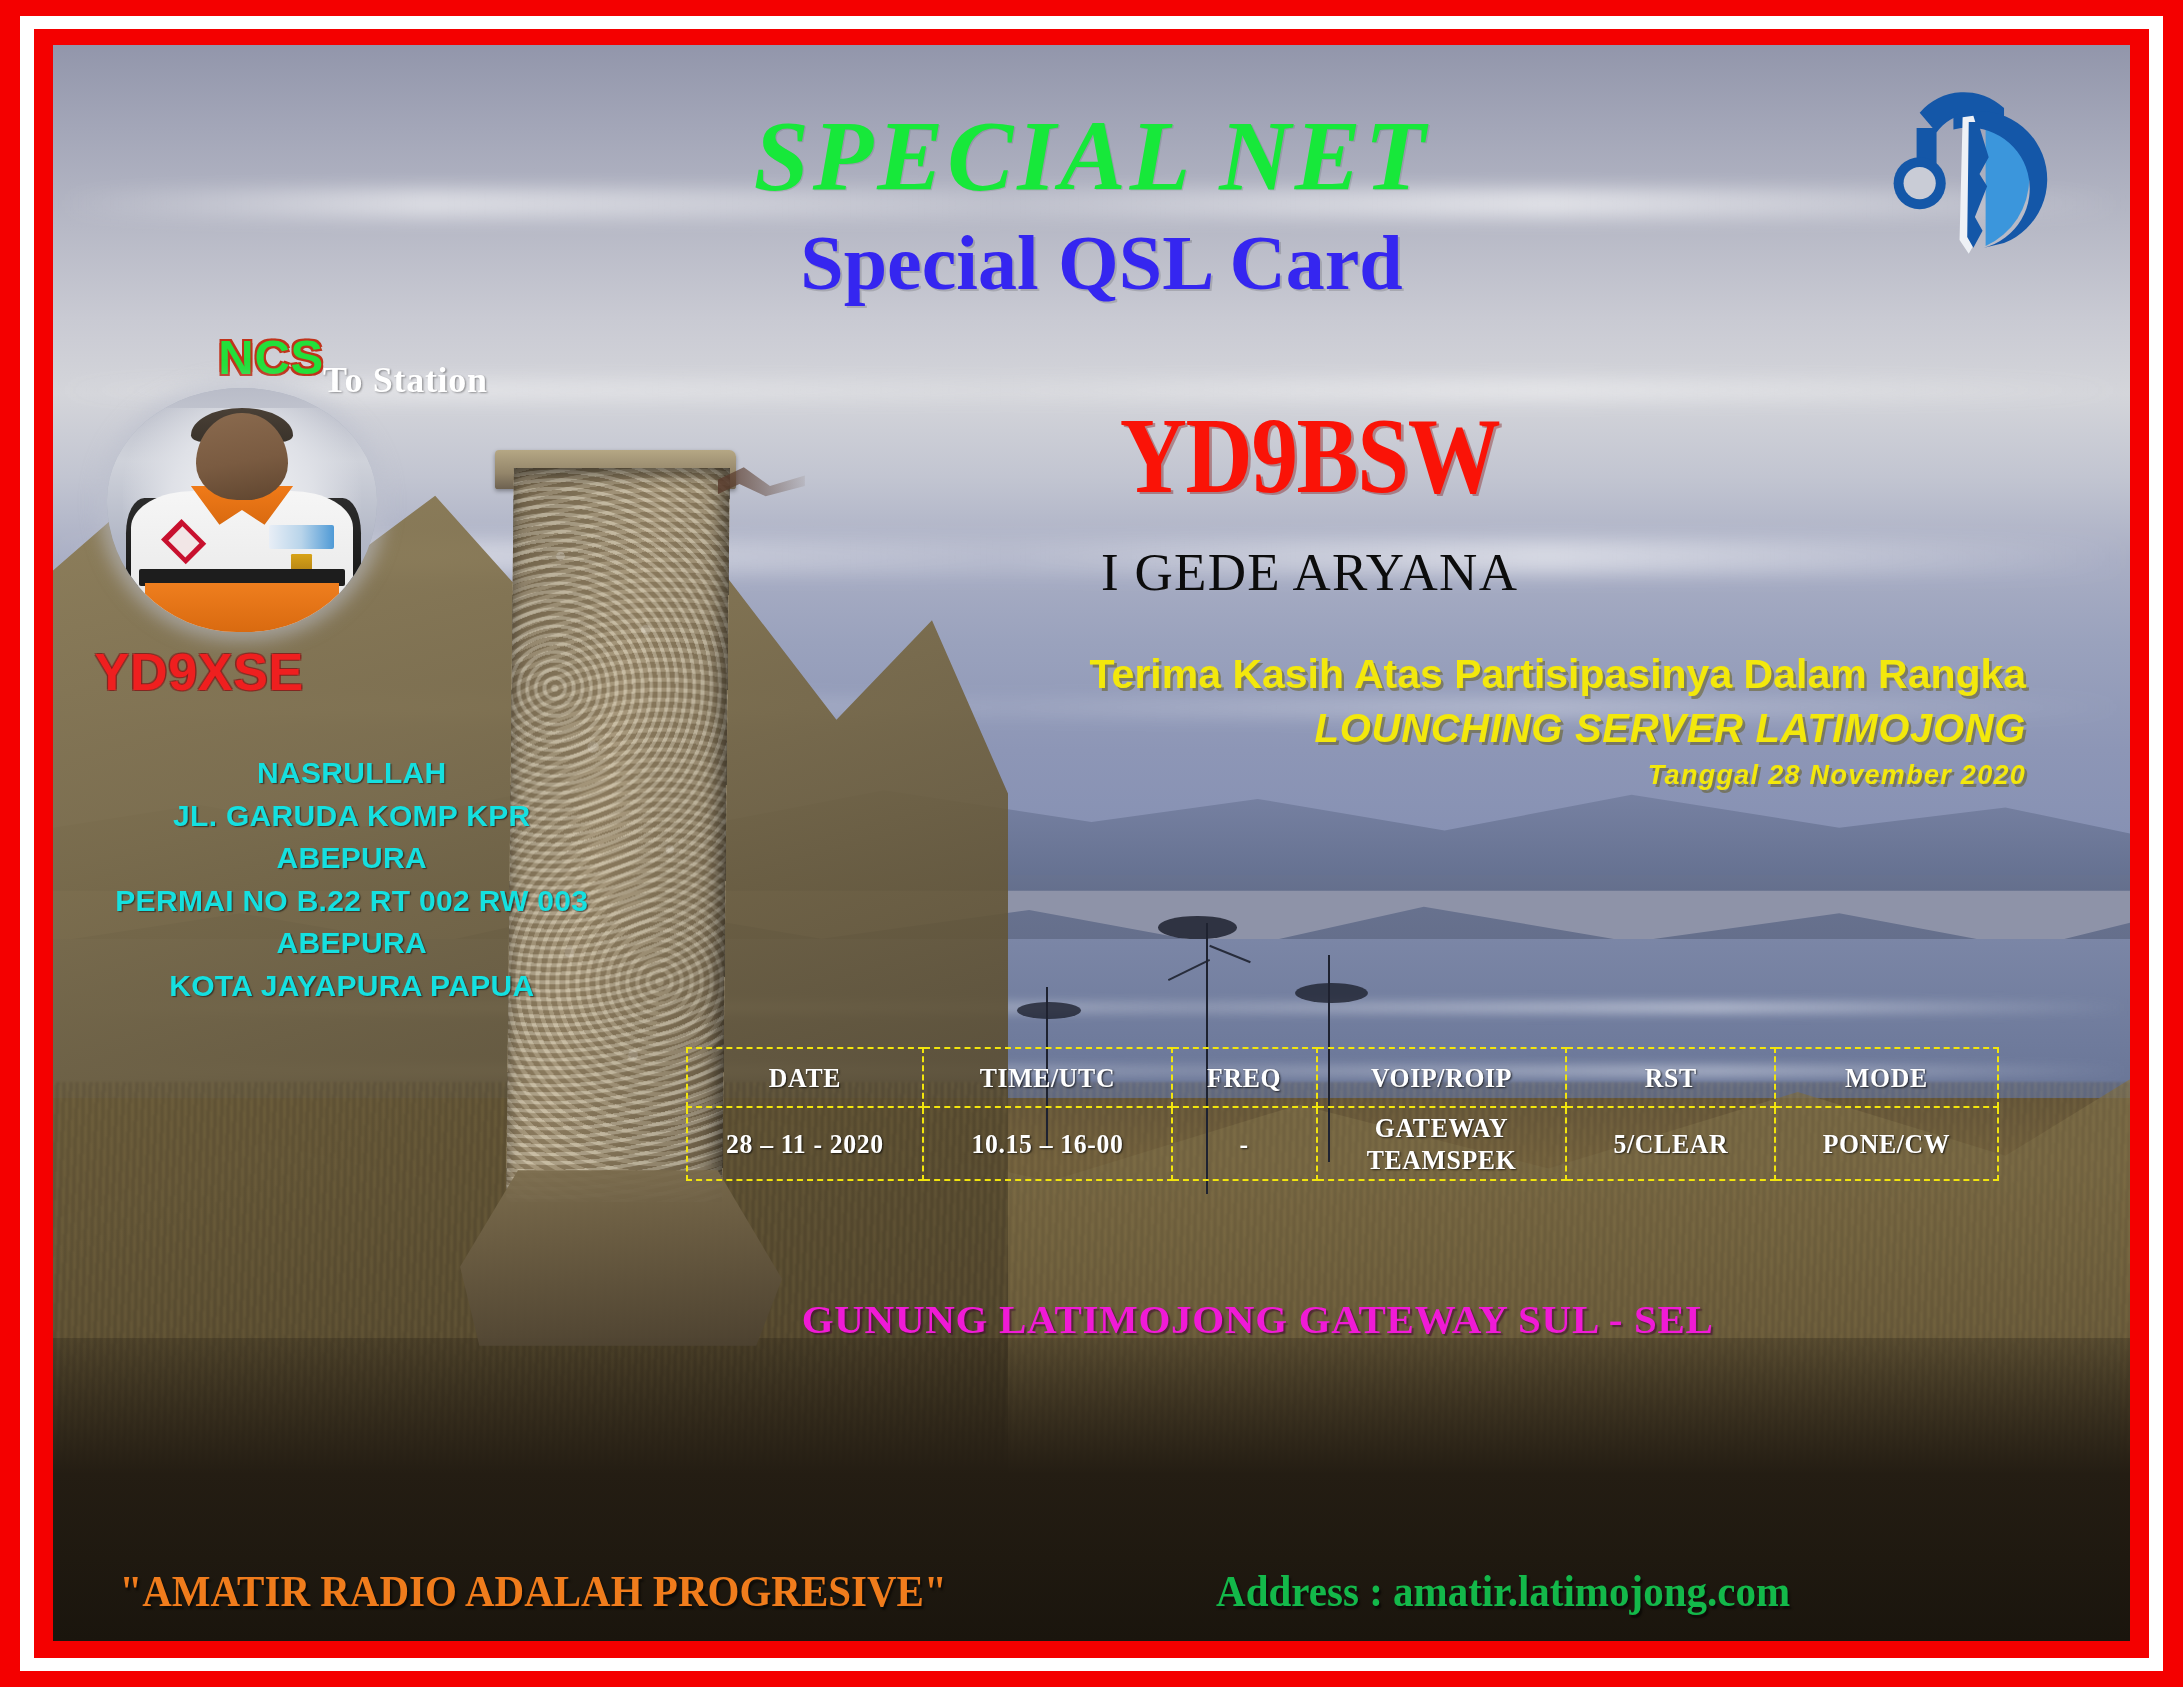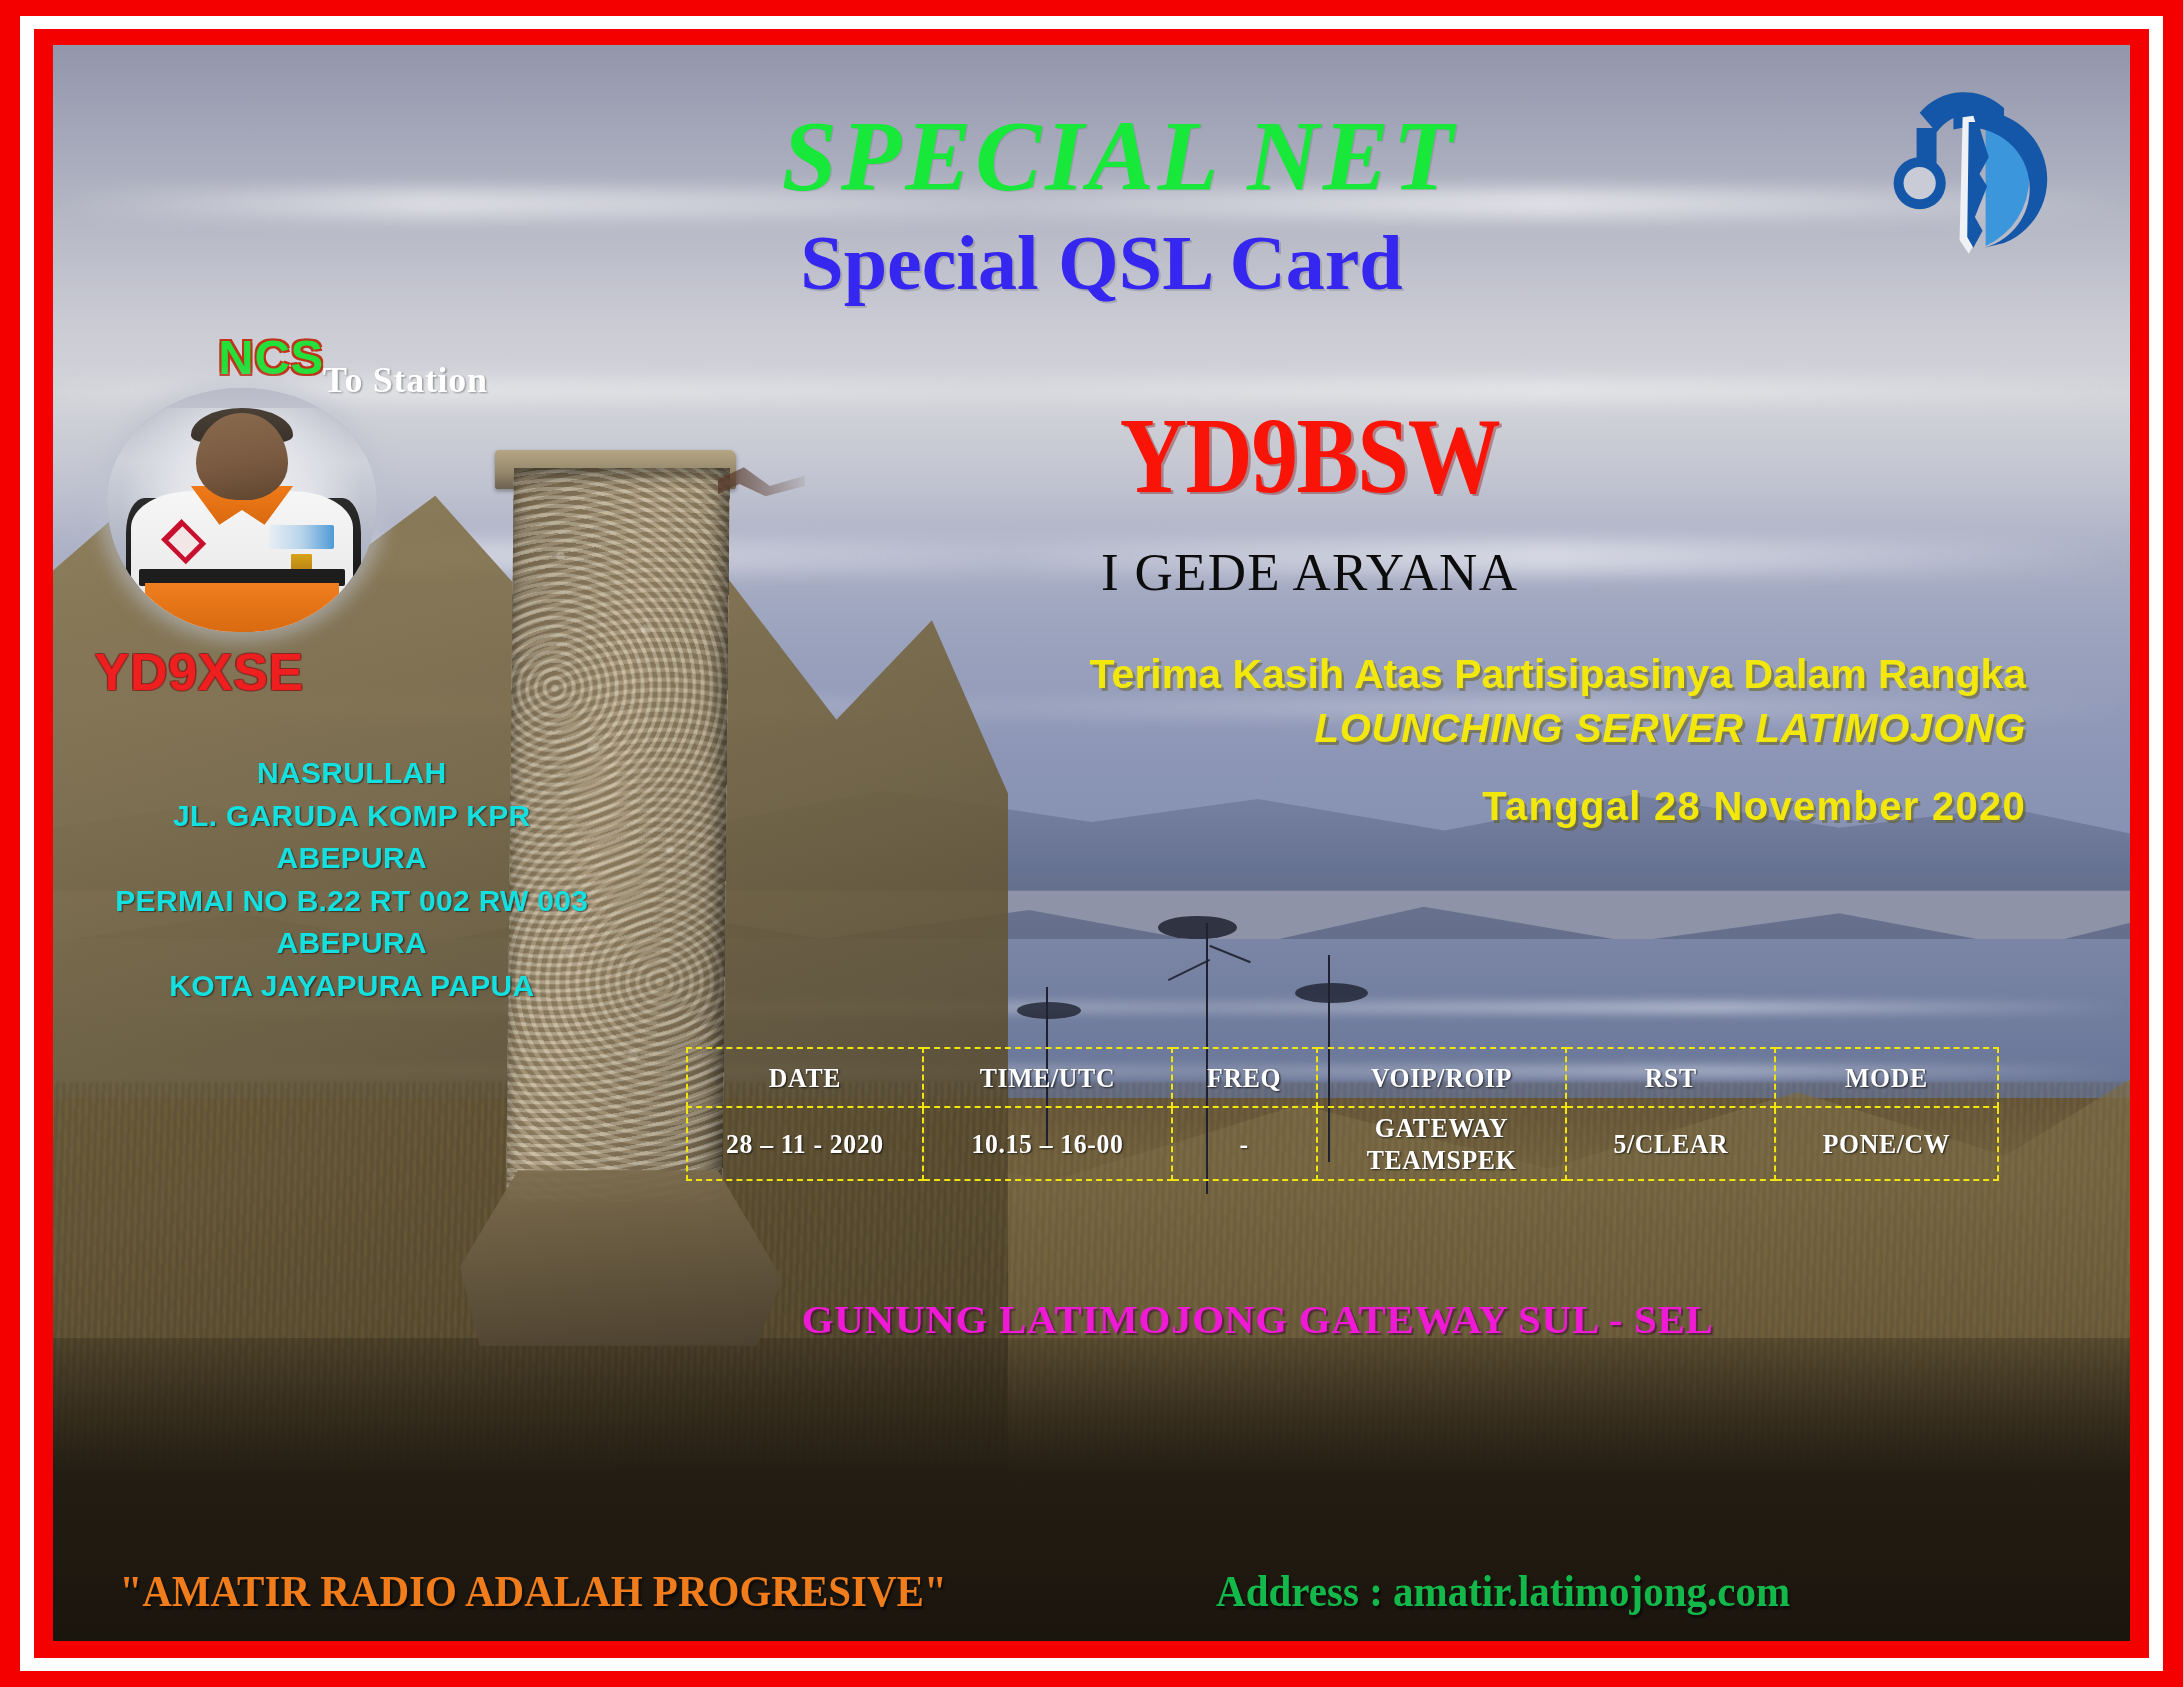--- a/index.html
+++ b/index.html
@@ -166,21 +166,20 @@
   .headset{right:2.0%;top:2.3%;width:9.6%;}
   .headset svg{display:block;width:100%;height:auto;}
 
   .t-specialnet{
     left:0;top:3.8%;width:100%;text-align:center;
     font-size:99px;line-height:1;font-weight:bold;font-style:italic;
     color:#17e83a;
     font-family:"Liberation Serif",serif;
     letter-spacing:4px;
     text-shadow:1.3px 1.3px 0 rgba(0,0,0,.10);
-    margin-left:28px;
   }
   .t-qslcard{
     left:0;top:11.2%;width:100%;text-align:center;
     font-size:78px;line-height:1;font-weight:bold;
     color:#3526f0;
     font-family:"Liberation Serif",serif;
     text-shadow:2px 2px 0 rgba(0,0,0,.14);
     padding-left:20px;box-sizing:border-box;
   }
   .t-tostation{
@@ -204,23 +203,23 @@
     color:#0c0c0c;
     font-family:"Liberation Serif",serif;letter-spacing:1.3px;
   }
 
   .yblock{left:33.0%;top:38.0%;width:62%;text-align:right;color:#f3e80c;}
   .y1{font-size:41px;font-weight:bold;font-family:"Liberation Sans",sans-serif;
       text-shadow:2.6px 2.6px 0 rgba(90,80,0,.45);}
   .y2{font-size:40px;font-weight:bold;font-style:italic;margin-top:8px;
       font-family:"Liberation Sans",sans-serif;letter-spacing:0.7px;
       text-shadow:2.6px 2.6px 0 rgba(90,80,0,.45);}
-  .y3{font-size:40px;font-weight:bold;margin-top:33px;
+  .y3{font-size:27px;font-weight:bold;margin-top:9px;
       font-family:"Liberation Sans",sans-serif;letter-spacing:1.3px;
-      text-shadow:2.6px 2.6px 0 rgba(90,80,0,.45);}
+      text-shadow:2.6px 2.6px 0 rgba(90,80,0,.45);font-style:italic;}
 
   .t-ncs{
     left:5.0%;top:17.8%;width:11%;text-align:center;
     font-size:49px;font-weight:bold;color:#23e03a;
     font-family:"Liberation Sans",sans-serif;letter-spacing:0.7px;
     text-shadow:
       -2px -2px 0 #c0331b, 2px -2px 0 #c0331b,
       -2px  2px 0 #c0331b, 2px  2px 0 #c0331b;
   }
   .photo{

